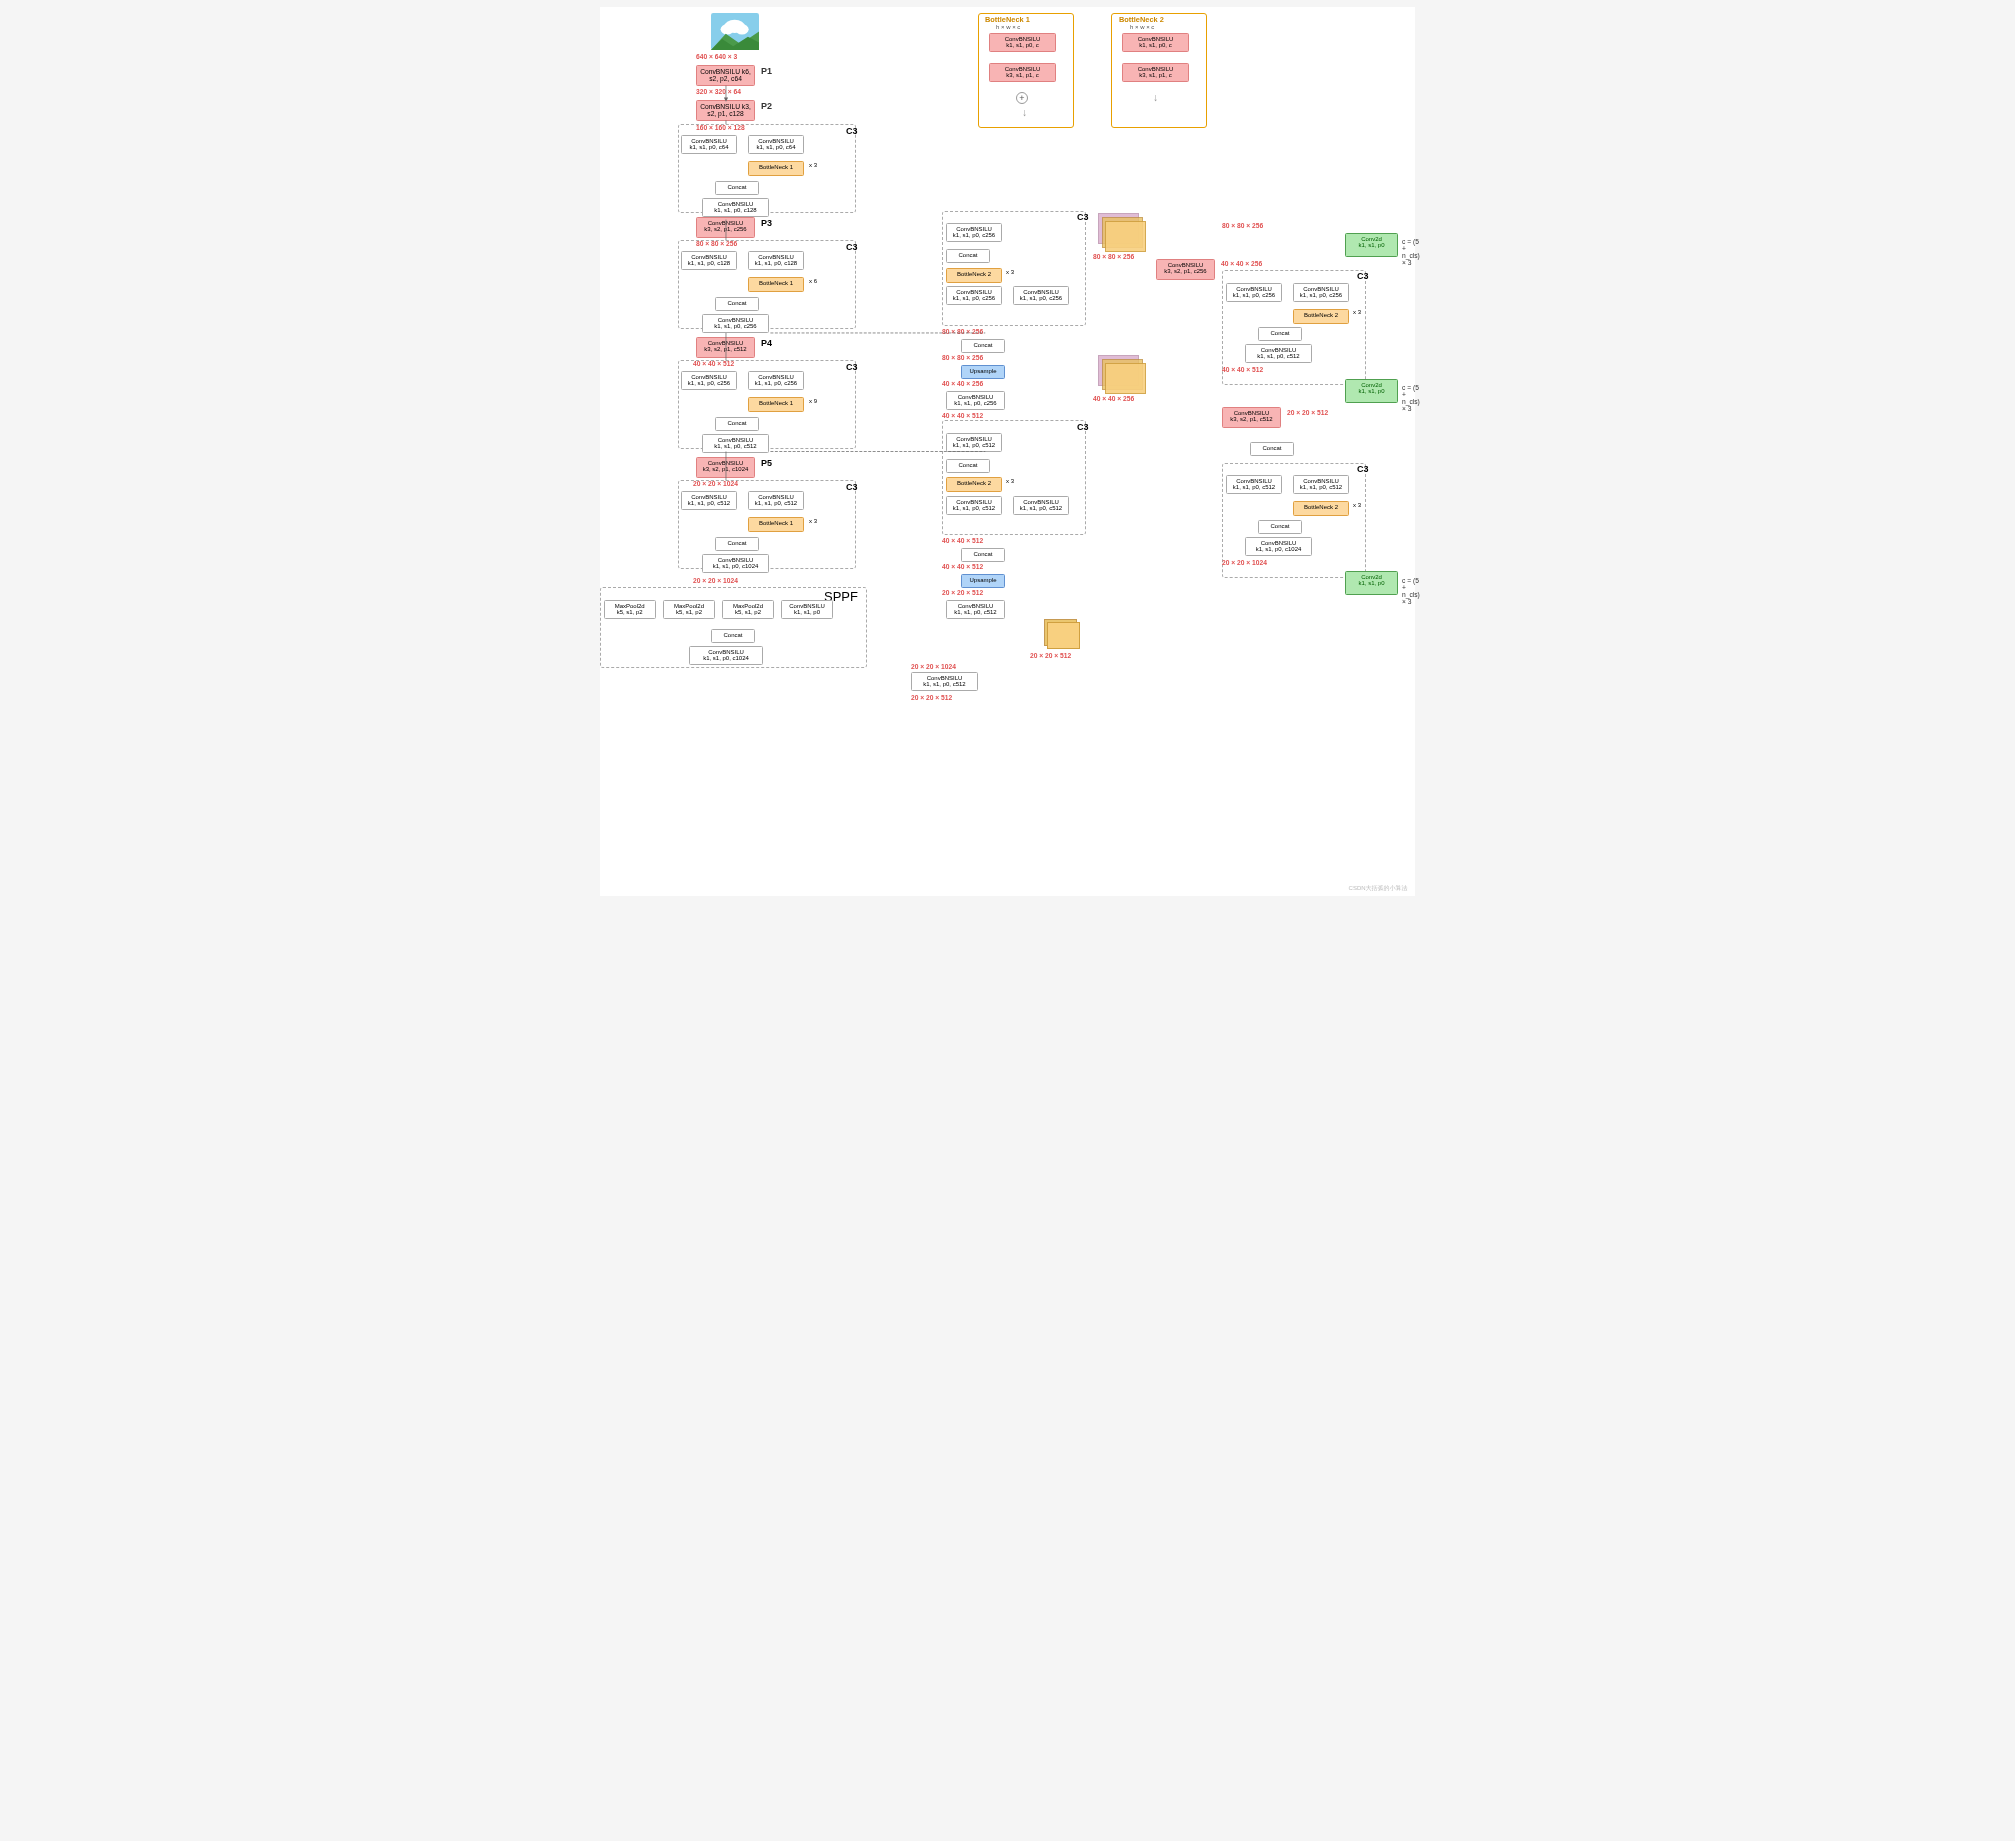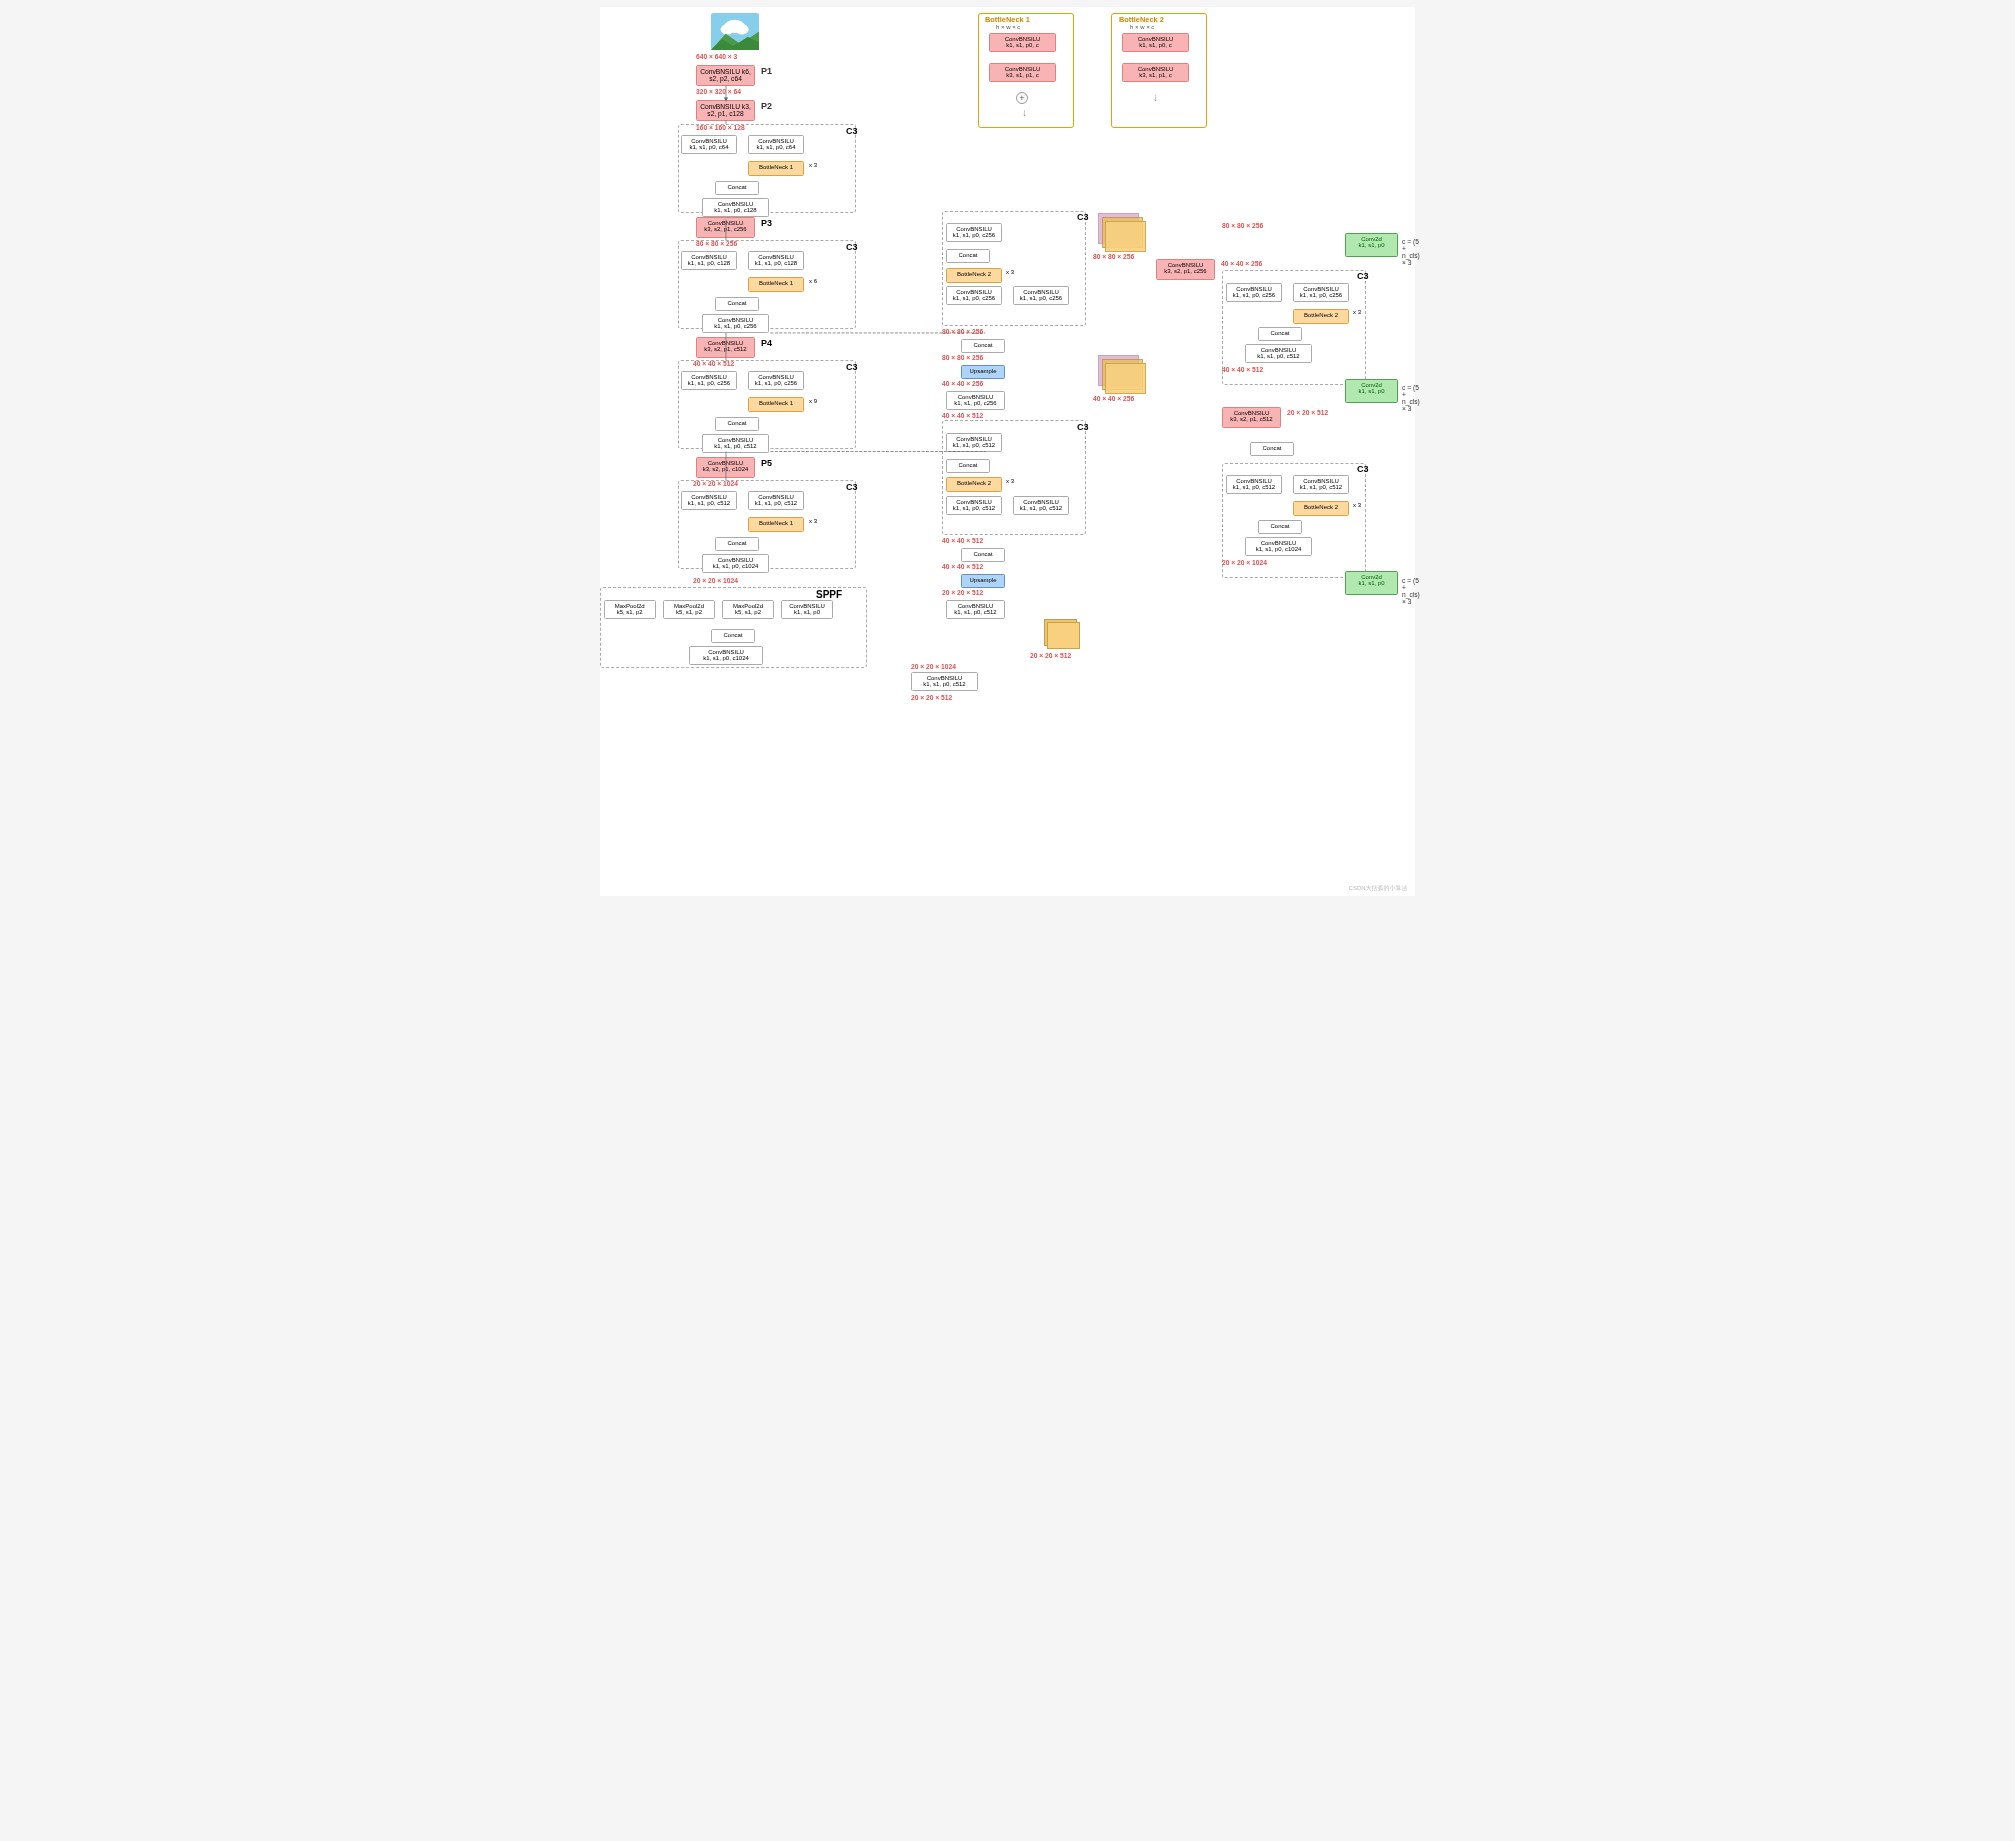--- a/index.html
+++ b/index.html
@@ -208,21 +208,21 @@
   <div class="block block-white" style="position:absolute; top:530px; left:115px; width:44px; height:13.3px;">
     <div style="font-size:6px;">Concat</div>
   </div>
   <div class="block block-white" style="position:absolute; top:547px; left:102px; width:67px; height:19px;">
     <div style="font-size:6px;">ConvBNSILU<br>k1, s1, p0, c1024</div>
   </div>
 
   <div style="position:absolute; top:570px; left:93px; color:#e05050; font-size:6.7px; font-weight:bold;">20 × 20 × 1024</div>
 
   <div class="dashed-box" style="position:absolute; top:580px; left:0px; width:267px; height:81px;"></div>
-  <div style="position:absolute; top:582px; left:216px; font-size:10px; font-weight:bold;">SPPF</div>
+  <div style="position:absolute; top:582px; left:224px; font-size:13px; font-weight:normal;">SPPF</div>
 
   <div class="block block-white" style="position:absolute; top:593px; left:3.7px; width:52px; height:19px;">
     <div style="font-size:6px;">MaxPool2d<br>k5, s1, p2</div>
   </div>
   <div class="block block-white" style="position:absolute; top:593px; left:63px; width:52px; height:19px;">
     <div style="font-size:6px;">MaxPool2d<br>k5, s1, p2</div>
   </div>
   <div class="block block-white" style="position:absolute; top:593px; left:122px; width:52px; height:19px;">
     <div style="font-size:6px;">MaxPool2d<br>k5, s1, p2</div>
   </div>

